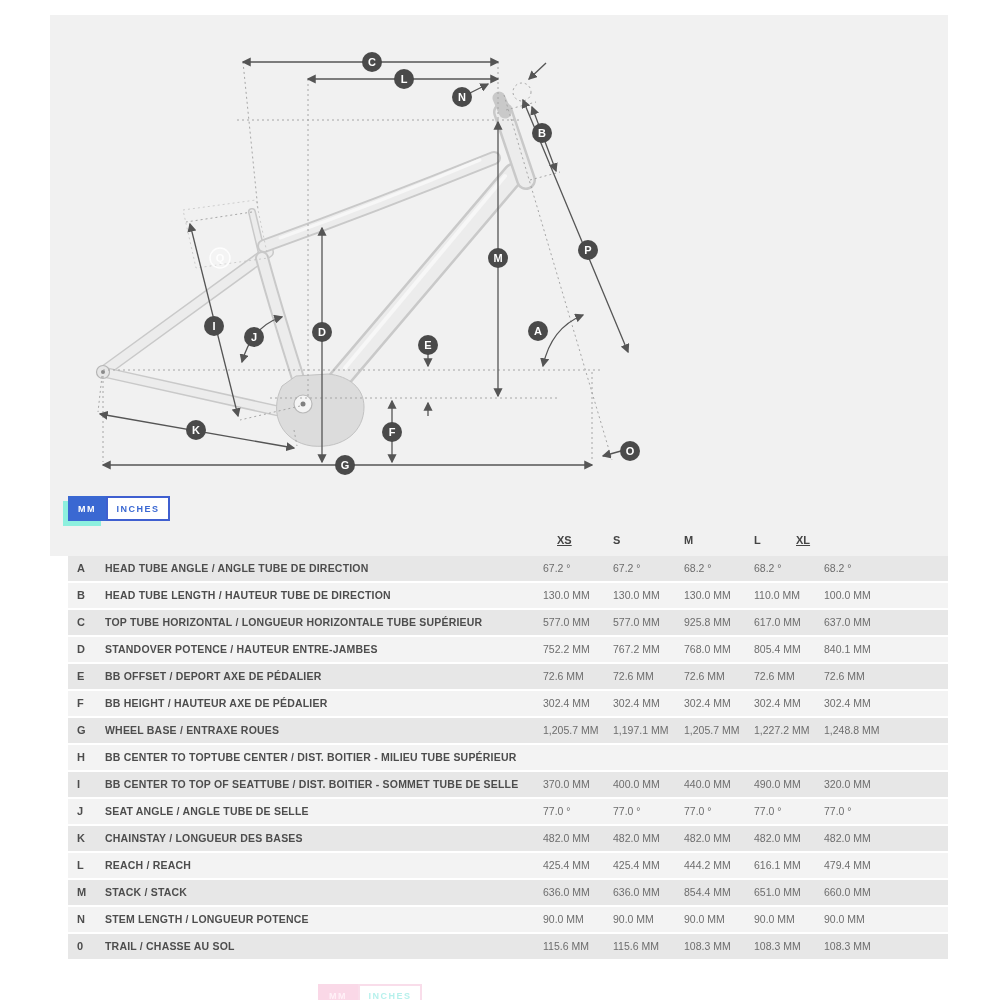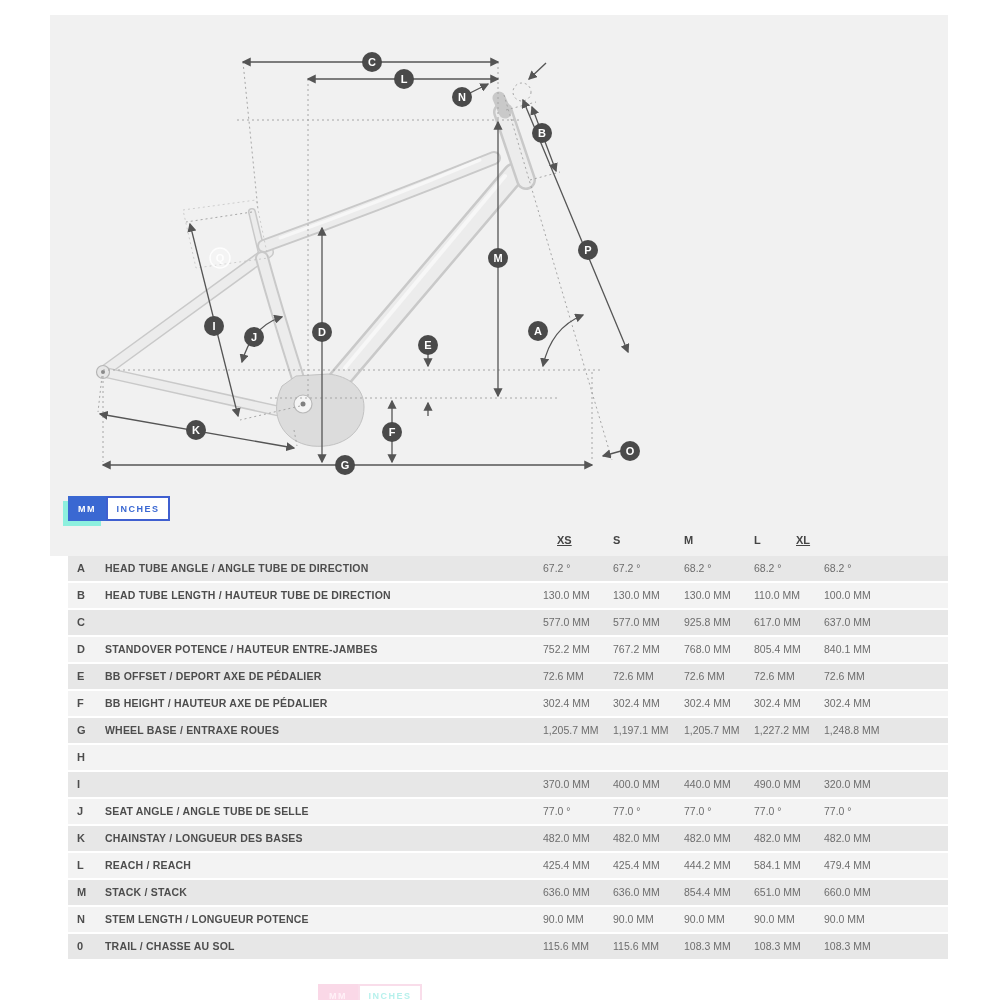--- a/index.html
+++ b/index.html
@@ -250,20 +250,21 @@
     <span class="clabel">HEAD TUBE LENGTH / HAUTEUR TUBE DE DIRECTION</span>
     <span class="cv v0">130.0 MM</span>
     <span class="cv v1">130.0 MM</span>
     <span class="cv v2">130.0 MM</span>
     <span class="cv v3">110.0 MM</span>
     <span class="cv v4">100.0 MM</span>
   </div>
 
   <div class="trow odd">
     <span class="cletter">C</span>
+    <span class="clabel">TOP TUBE HORIZONTAL / LONGUEUR HORIZONTALE TUBE SUPÉRIEUR</span>
     <span class="cv v0">577.0 MM</span>
     <span class="cv v1">577.0 MM</span>
     <span class="cv v2">925.8 MM</span>
     <span class="cv v3">617.0 MM</span>
     <span class="cv v4">637.0 MM</span>
   </div>
 
   <div class="trow even">
     <span class="cletter">D</span>
     <span class="clabel">STANDOVER POTENCE / HAUTEUR ENTRE-JAMBES</span>
@@ -299,29 +300,31 @@
     <span class="clabel">WHEEL BASE / ENTRAXE ROUES</span>
     <span class="cv v0">1,205.7 MM</span>
     <span class="cv v1">1,197.1 MM</span>
     <span class="cv v2">1,205.7 MM</span>
     <span class="cv v3">1,227.2 MM</span>
     <span class="cv v4">1,248.8 MM</span>
   </div>
 
   <div class="trow even">
     <span class="cletter">H</span>
+    <span class="clabel">BB CENTER TO TOPTUBE CENTER / DIST. BOITIER - MILIEU TUBE SUPÉRIEUR</span>
     <span class="cv v0"></span>
     <span class="cv v1"></span>
     <span class="cv v2"></span>
     <span class="cv v3"></span>
     <span class="cv v4"></span>
   </div>
 
   <div class="trow odd">
     <span class="cletter">I</span>
+    <span class="clabel">BB CENTER TO TOP OF SEATTUBE / DIST. BOITIER - SOMMET TUBE DE SELLE</span>
     <span class="cv v0">370.0 MM</span>
     <span class="cv v1">400.0 MM</span>
     <span class="cv v2">440.0 MM</span>
     <span class="cv v3">490.0 MM</span>
     <span class="cv v4">320.0 MM</span>
   </div>
 
   <div class="trow even">
     <span class="cletter">J</span>
     <span class="clabel">SEAT ANGLE / ANGLE TUBE DE SELLE</span>
@@ -341,21 +344,21 @@
     <span class="cv v3">482.0 MM</span>
     <span class="cv v4">482.0 MM</span>
   </div>
 
   <div class="trow even">
     <span class="cletter">L</span>
     <span class="clabel">REACH / REACH</span>
     <span class="cv v0">425.4 MM</span>
     <span class="cv v1">425.4 MM</span>
     <span class="cv v2">444.2 MM</span>
-    <span class="cv v3">584.1 MM</span>
+    <span class="cv v3">616.1 MM</span>
     <span class="cv v4">479.4 MM</span>
   </div>
 
   <div class="trow odd">
     <span class="cletter">M</span>
     <span class="clabel">STACK / STACK</span>
     <span class="cv v0">636.0 MM</span>
     <span class="cv v1">636.0 MM</span>
     <span class="cv v2">854.4 MM</span>
     <span class="cv v3">651.0 MM</span>

